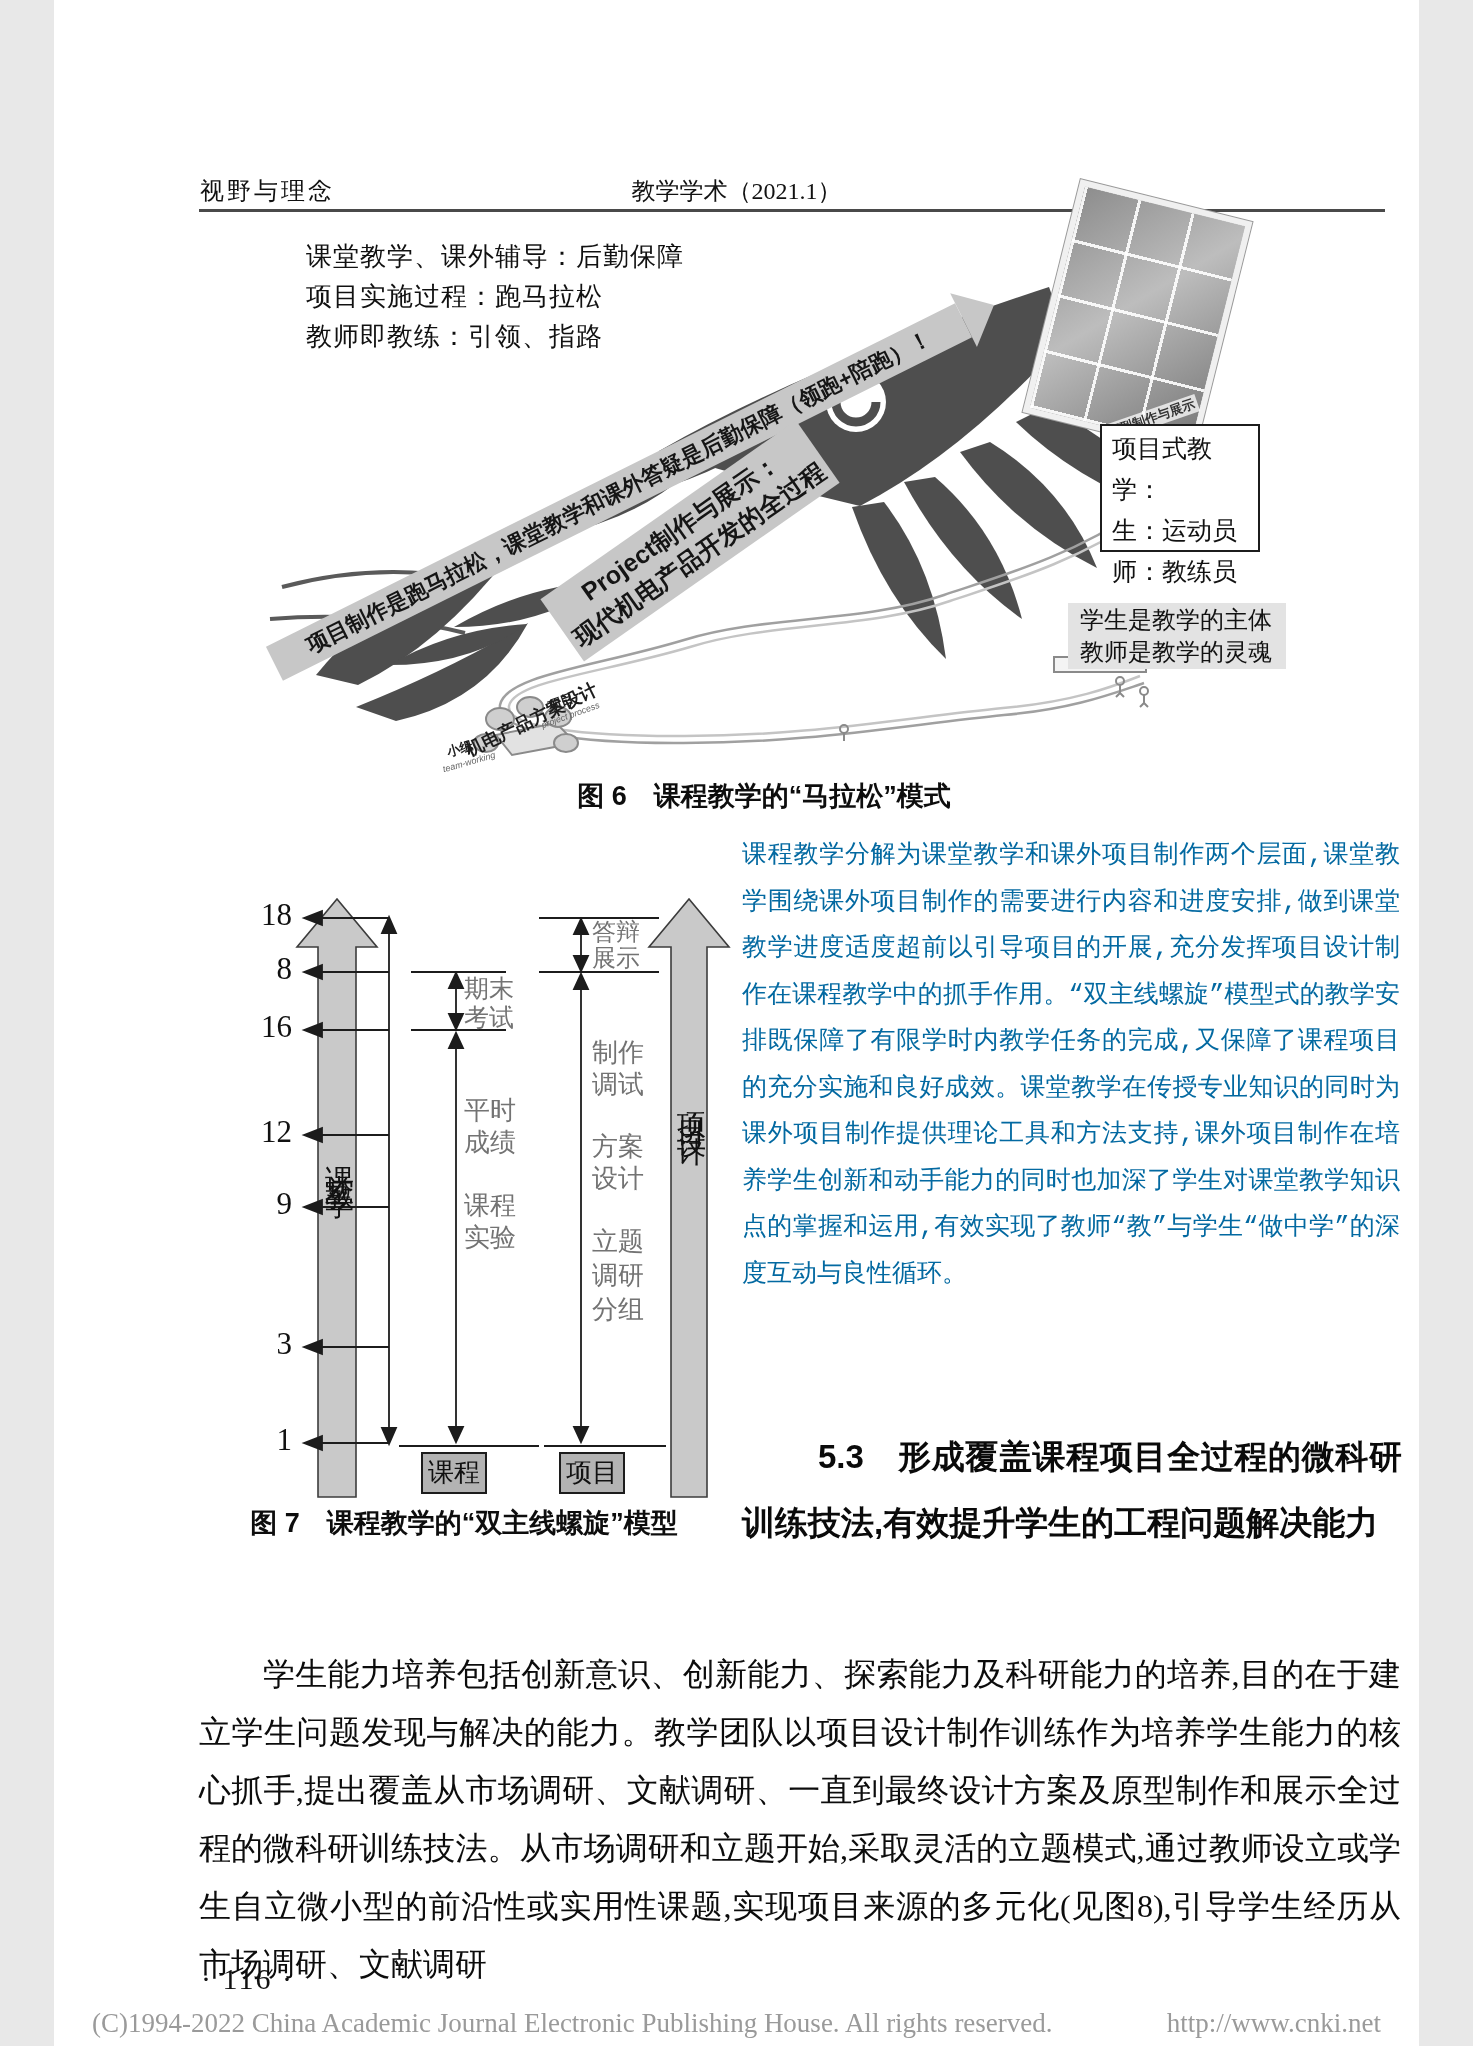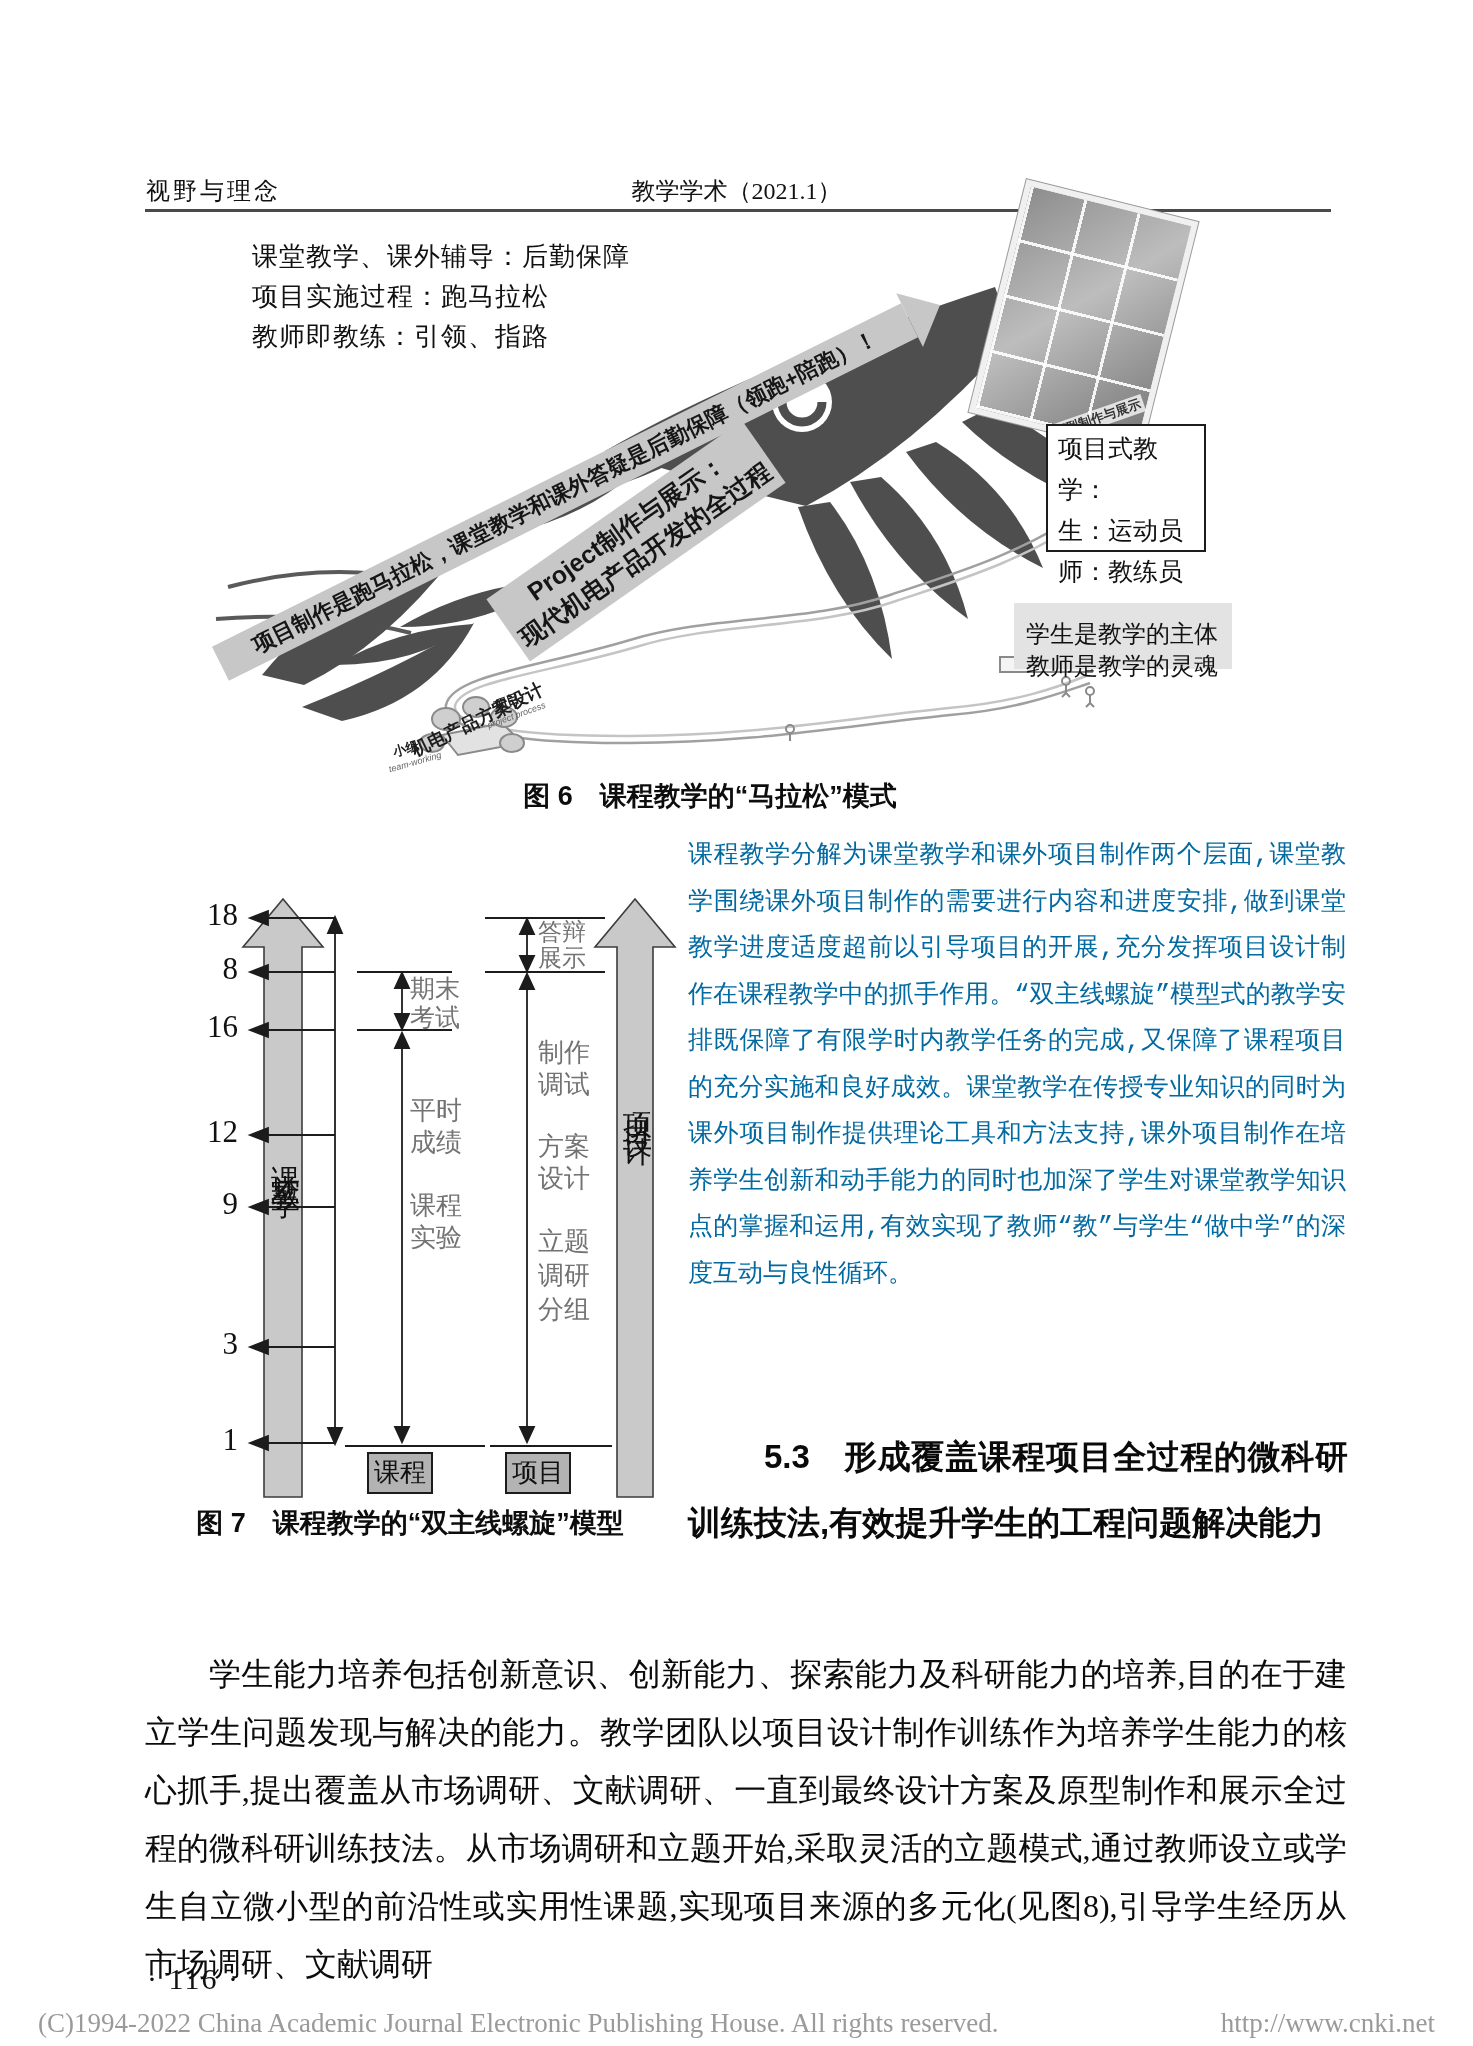--- a/index.html
+++ b/index.html
@@ -1,16 +1,16 @@
 <!DOCTYPE html>
 <html><head>
 <meta charset="utf-8">
 <style>
   html,body{margin:0;padding:0;background:#e8e8e8;}
-  .page{position:relative;width:1473px;height:2046px;background:#ffffff;margin:0 auto;overflow:hidden;
+  .page{position:relative;width:1365px;height:2046px;background:#ffffff;margin:0 auto;overflow:hidden;
         font-family:"Liberation Serif","DejaVu Serif",serif;color:#111;}
   .abs{position:absolute;}
   
   .hdr-left{left:146px;top:175px;font-size:24px;letter-spacing:3px;}
   .hdr-center{left:0;right:0;top:175px;text-align:center;font-size:24px;}
   .hdr-rule{left:145px;top:209px;width:1186px;height:3px;background:#4a4a4a;}
   
   .fig6{left:150px;top:195px;width:1120px;height:625px;}
   .concepts{left:102px;top:42px;font-size:26px;line-height:40px;letter-spacing:1px;}
   .band{background:#c7c7c7;color:#151515;display:flex;align-items:center;justify-content:center;
@@ -25,21 +25,21 @@
         background-image:
           repeating-linear-gradient(0deg, rgba(255,255,255,.9) 0 3px, rgba(0,0,0,0) 3px 57px),
           repeating-linear-gradient(90deg, rgba(255,255,255,.9) 0 3px, rgba(0,0,0,0) 3px 55px),
           linear-gradient(135deg,#8d8d8d 0%,#bdbdbd 45%,#777 100%);}
   .collage-label{position:absolute;right:-4px;bottom:10px;transform:rotate(-33deg);
         font-family:"Liberation Sans","DejaVu Sans",sans-serif;font-size:13px;font-weight:700;color:#333;
         background:rgba(255,255,255,.75);padding:0 3px;white-space:nowrap;}
   .coach-box{left:896px;top:229px;width:160px;height:128px;border:2.5px solid #1c1c1c;background:#fff;
         font-size:25px;line-height:41px;padding:2px 10px;box-sizing:border-box;}
   .subject-box{left:864px;top:408px;width:218px;height:66px;background:#e3e3e3;
-        font-size:24px;line-height:32px;padding:15px 12px;box-sizing:border-box;}
+        font-size:24px;line-height:32px;padding:1px 12px;box-sizing:border-box;}
   .team-label{font-family:"Liberation Sans","DejaVu Sans",sans-serif;font-weight:700;color:#1d1d1d;white-space:nowrap;}
   .cap{left:0;width:100%;text-align:center;font-family:"Liberation Sans","DejaVu Sans",sans-serif;
         font-weight:700;font-size:27px;color:#0d0d0d;}
   .cap6{top:583px;}
   
   .fig7{left:140px;top:895px;width:540px;height:655px;font-family:"Liberation Serif","DejaVu Serif",serif;}
   .wk{left:16px;width:82px;text-align:right;font-size:31px;line-height:34px;}
   .lbl{font-size:26px;line-height:32px;color:#737373;white-space:nowrap;}
   .vlabel{writing-mode:vertical-rl;text-orientation:upright;font-size:29px;letter-spacing:8px;color:#111;}
   .gbox{width:66px;height:42px;background:#b3b3b3;border:2px solid #1c1c1c;box-sizing:border-box;

